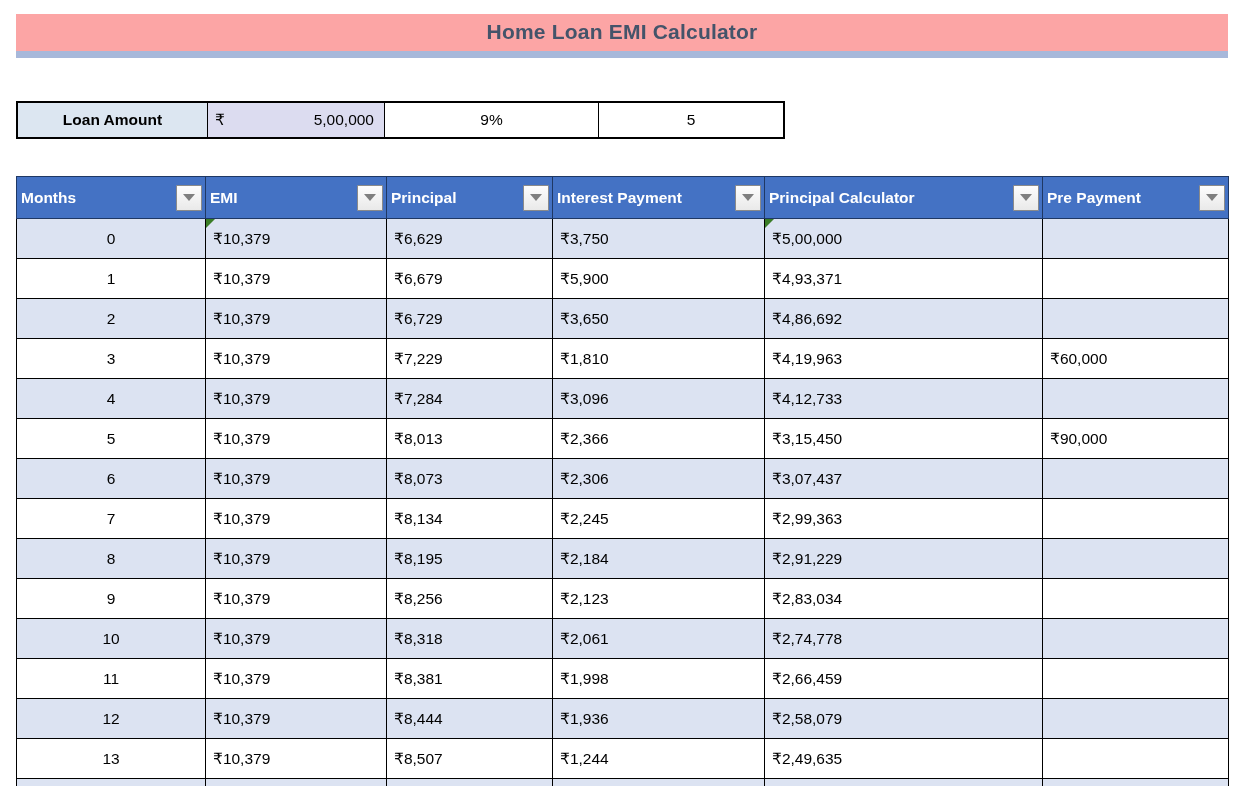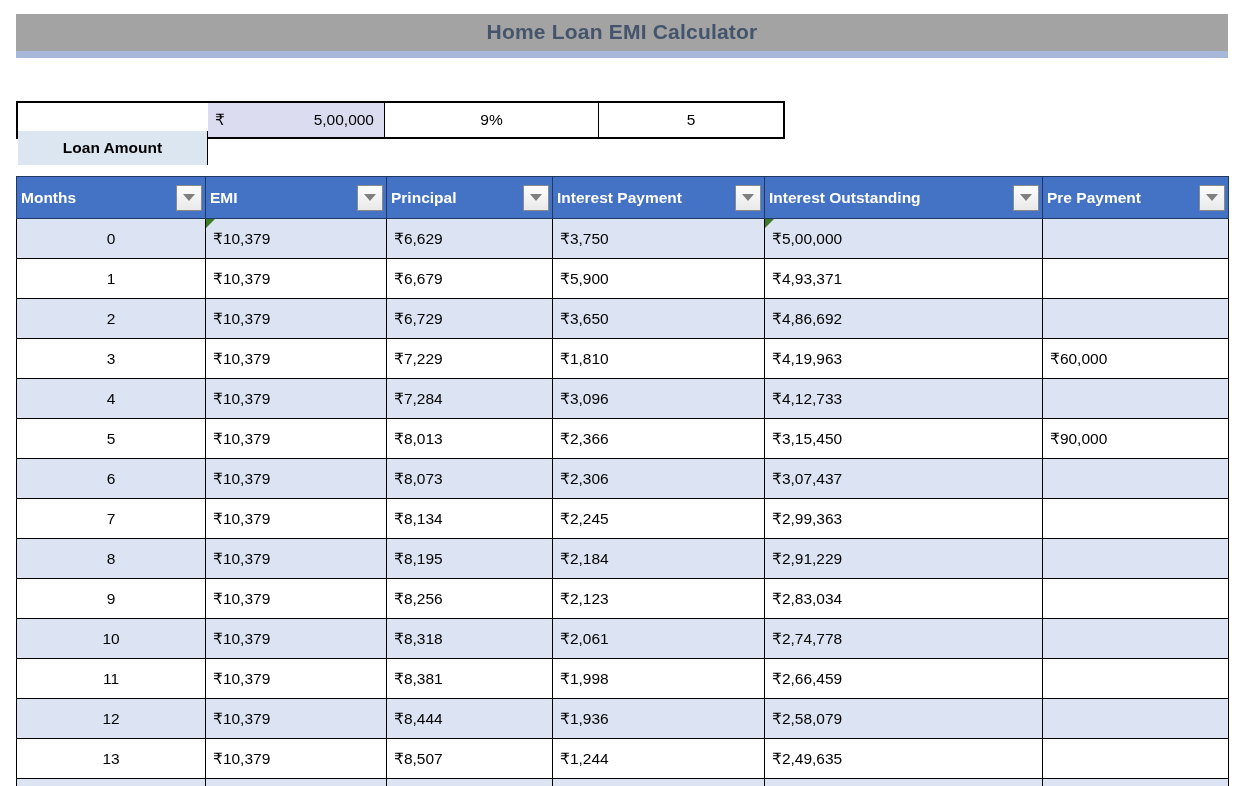--- a/index.html
+++ b/index.html
@@ -16,21 +16,21 @@
     background: #ffffff;
   }
 
   
   .title-banner {
     position: absolute;
     left: 16px;
     top: 14px;
     width: 1212px;
     height: 44px;
-    background: #a3a3a3;
+    background: #fca5a5;
     border-bottom: 7px solid #a7b8da;
     box-sizing: border-box;
     display: flex;
     align-items: center;
     justify-content: center;
   }
   .title-text {
     font-size: 21px;
     font-weight: bold;
     color: #44546a;
@@ -68,21 +68,21 @@
     background: #dcdcf0;
     justify-content: space-between;
     padding: 0 10px 0 7px;
   }
   .in-value-plain {
     background: #ffffff;
     justify-content: center;
   }
   .rupee { font-family: "DejaVu Sans", sans-serif; }
 
-  .w-loan-label  { width: 190px; margin-top: 28px; }
+  .w-loan-label  { width: 190px; }
   .w-loan-value  { width: 177px; }
   .w-int-label   { width: 166px; }
   .w-int-value   { width: 214px; }
   .w-ten-label   { width: 277px; }
   .w-ten-value   { width: 184px; }
 
   
   .table-wrap {
     position: absolute;
     left: 16px;
@@ -248,21 +248,21 @@
             <th>
               <div class="th-inner">
                 <span class="th-label">Interest Payment</span>
               </div>
               <div class="filter-btn">
                 <span class="caret"></span>
               </div>
             </th>
             <th>
               <div class="th-inner">
-                <span class="th-label">Interest Outstanding</span>
+                <span class="th-label">Principal Calculator</span>
               </div>
               <div class="filter-btn">
                 <span class="caret"></span>
               </div>
             </th>
             <th>
               <div class="th-inner">
                 <span class="th-label">Pre Payment</span>
               </div>
               <div class="filter-btn">

